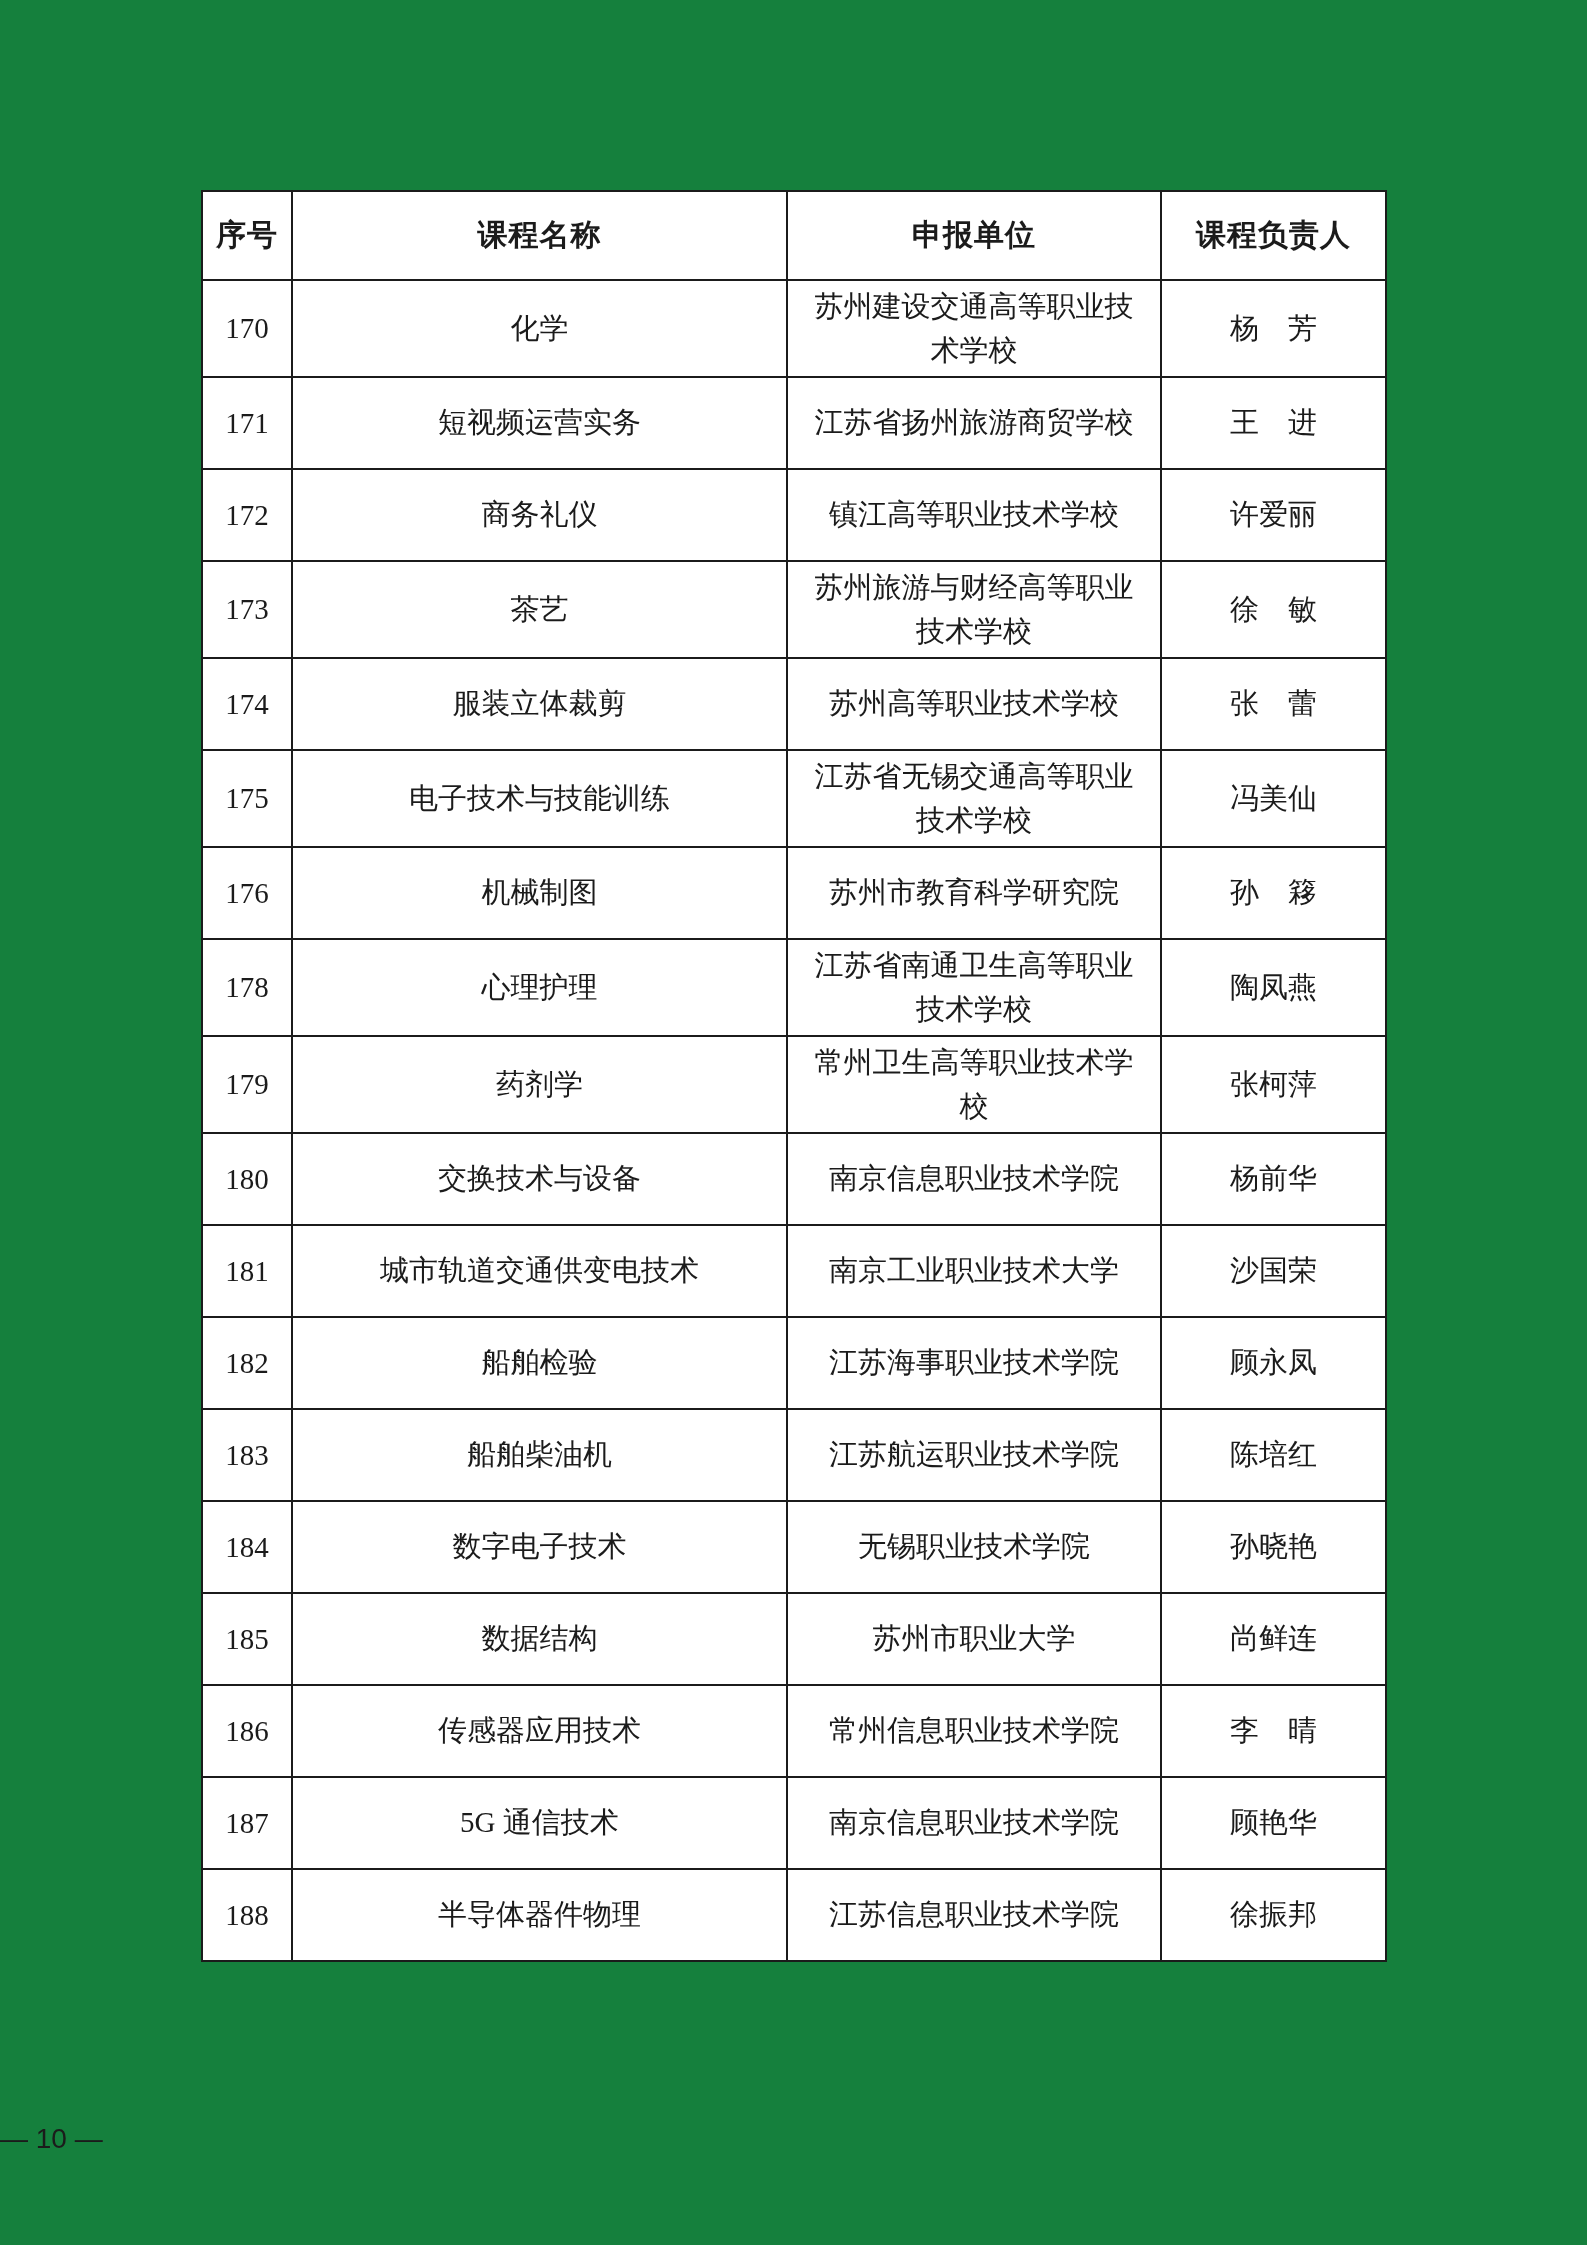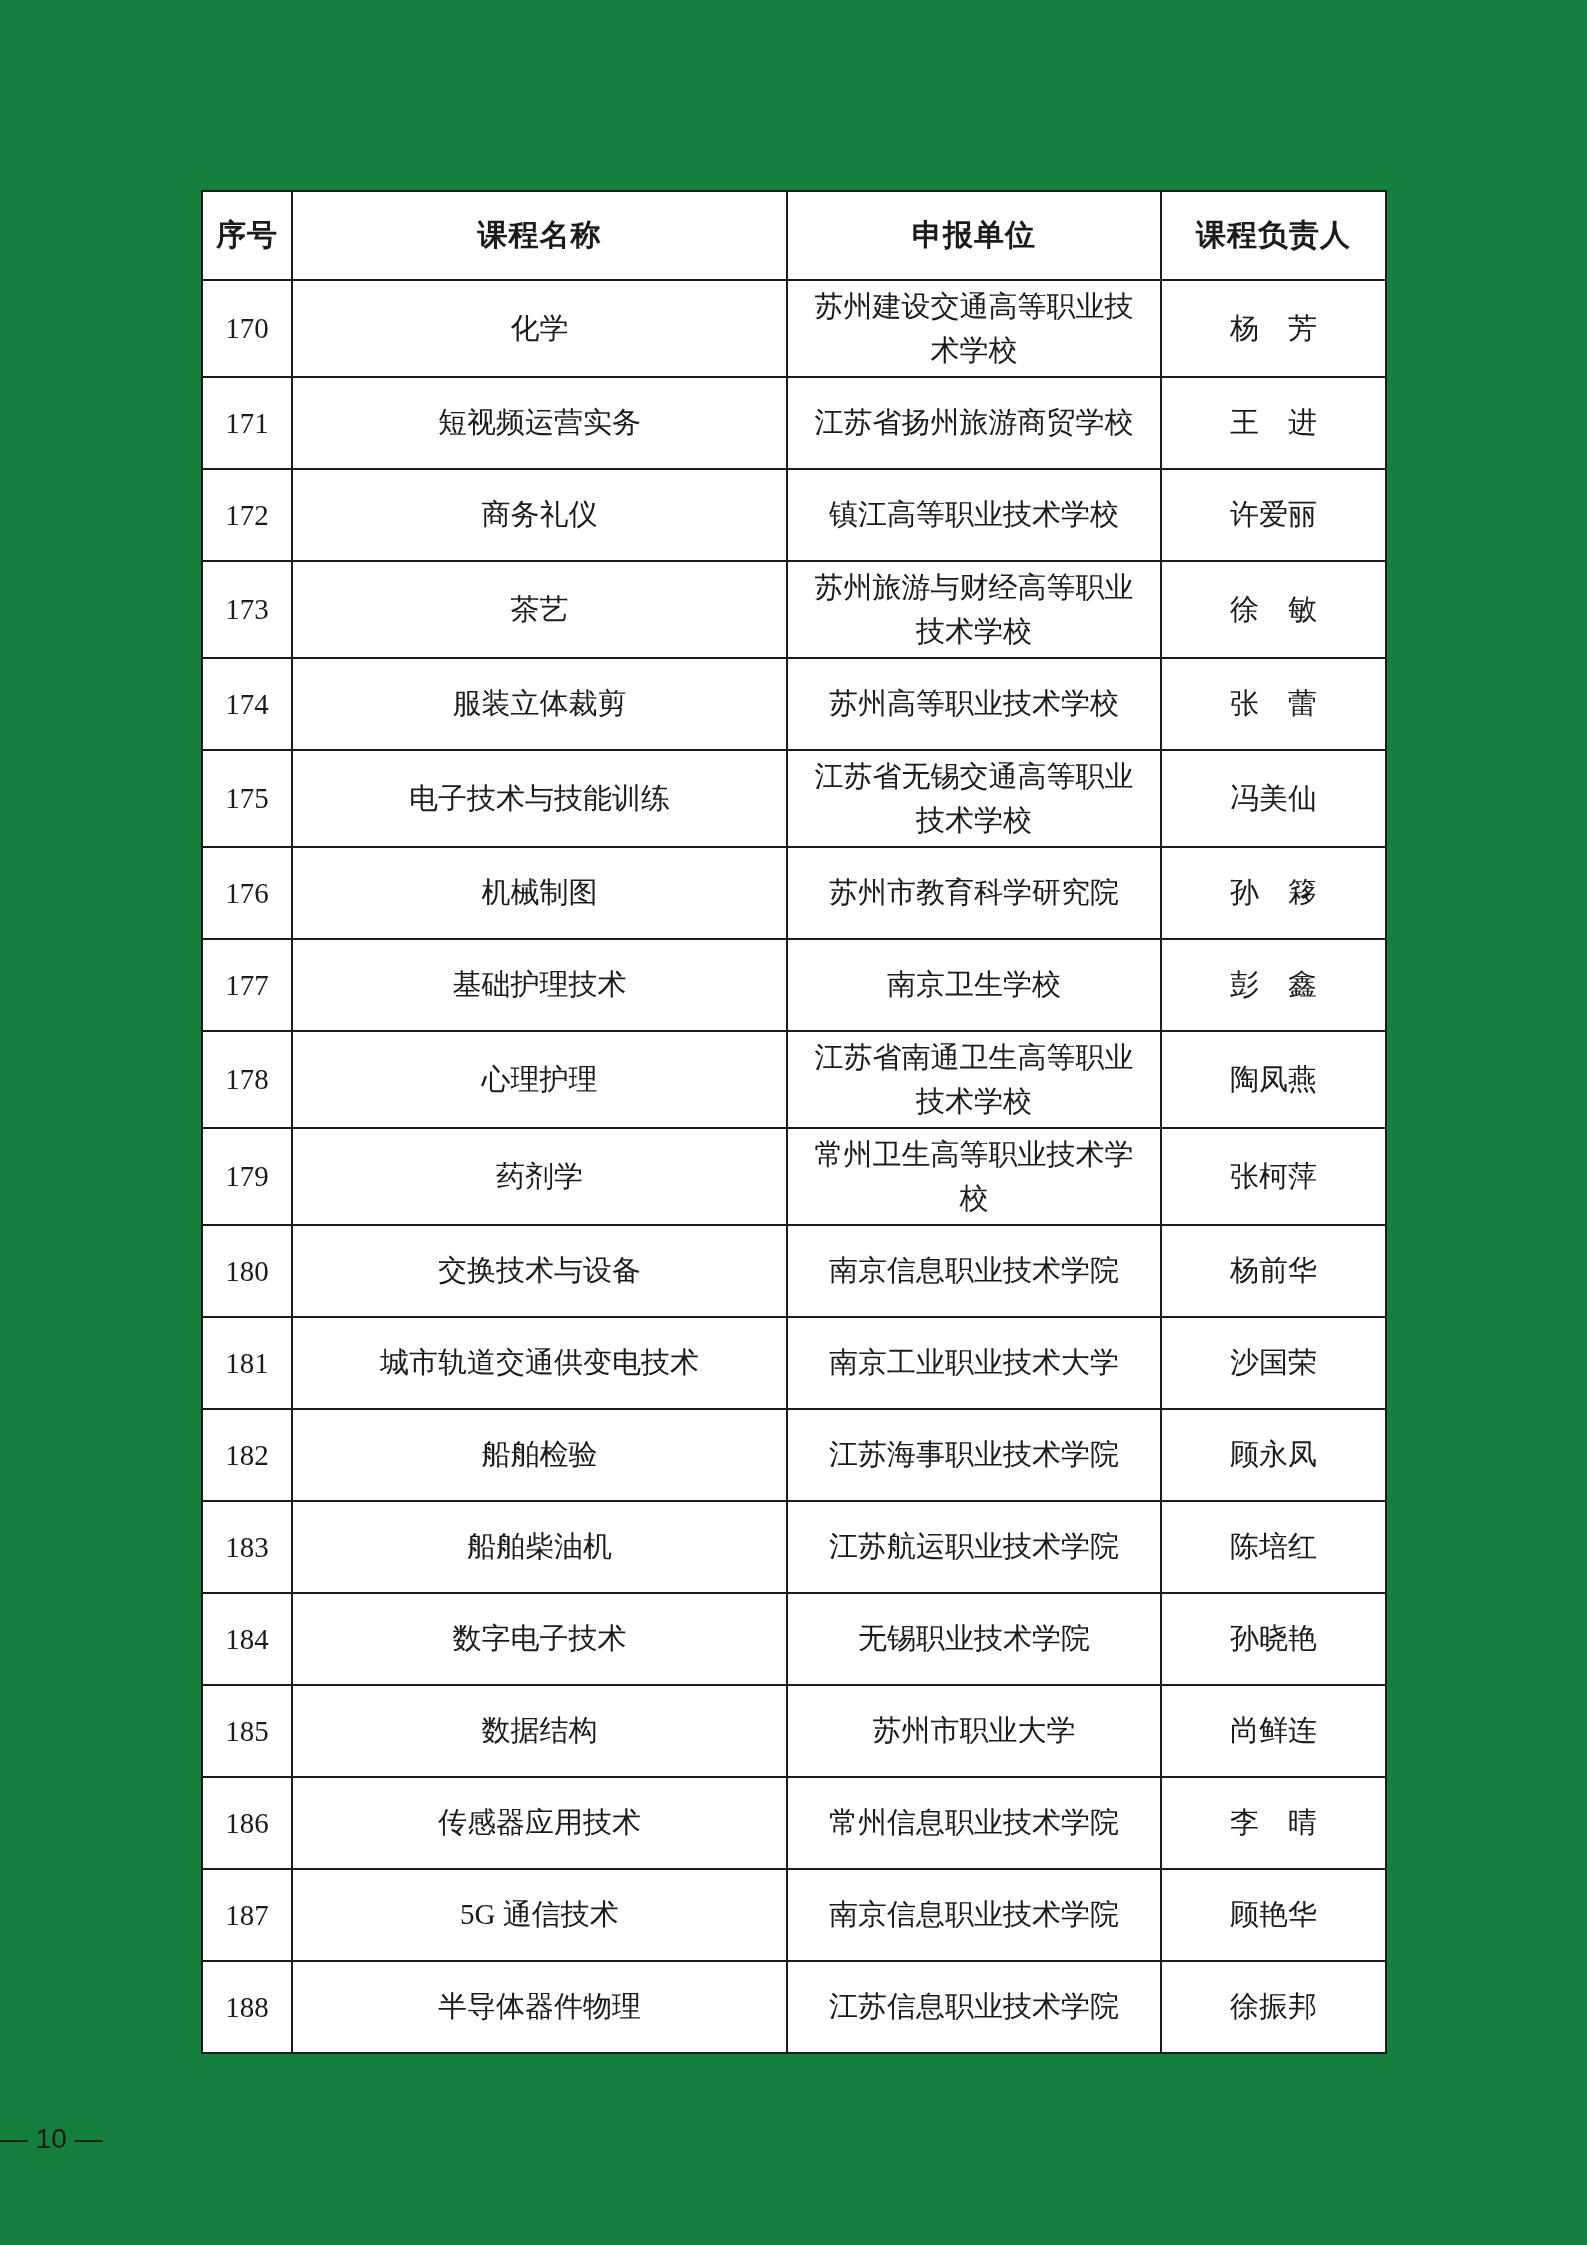--- a/index.html
+++ b/index.html
@@ -129,26 +129,20 @@
     <td class="cell-leader">冯美仙</td>
   </tr>
 
   <tr>
     <td class="cell-no">176</td>
     <td class="cell-course">机械制图</td>
     <td class="cell-unit">苏州市教育科学研究院</td>
     <td class="cell-leader">孙　簃</td>
   </tr>
 
-  <tr>
-    <td class="cell-no">177</td>
-    <td class="cell-course">基础护理技术</td>
-    <td class="cell-unit">南京卫生学校</td>
-    <td class="cell-leader">彭　鑫</td>
-  </tr>
 
   <tr>
     <td class="cell-no">178</td>
     <td class="cell-course">心理护理</td>
     <td class="cell-unit">江苏省南通卫生高等职业技术学校</td>
     <td class="cell-leader">陶凤燕</td>
   </tr>
 
   <tr>
     <td class="cell-no">179</td>

